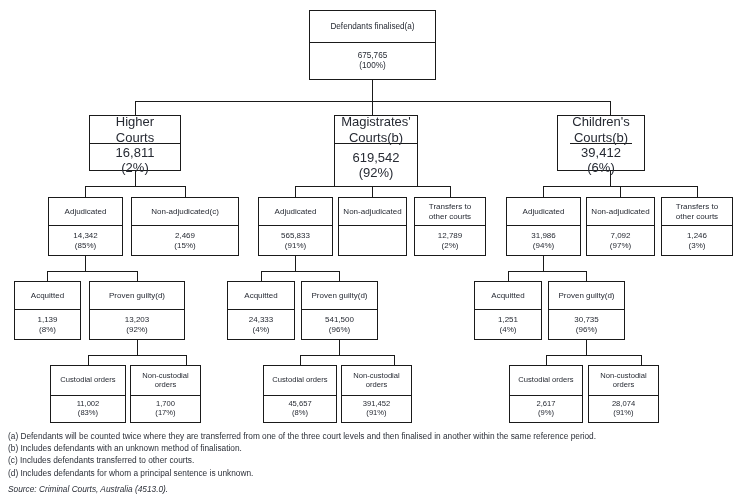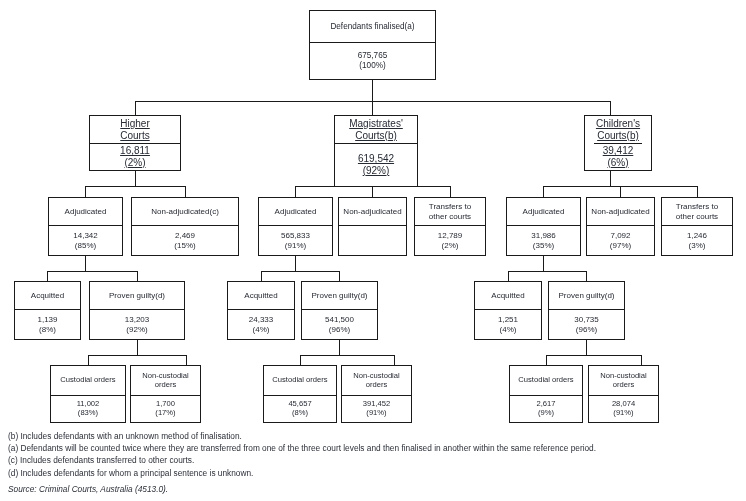--- a/index.html
+++ b/index.html
@@ -47,21 +47,21 @@
     text-align: center;
     line-height: 1.18;
     padding: 1px 2px;
     flex: 1 1 auto;
   }
   .node .title span,
   .node .body span { display: block; }
 
   
   .lvl0 { font-size: 8.2px; }
-  .lvl1 { font-size: 10px; text-decoration: underline; }
+  .lvl1 { font-size: 13px; }
   .lvl2 { font-size: 8.0px; }
   .lvl3 { font-size: 8.0px; }
   .lvl4 { font-size: 7.6px; }
 
   
   .ln {
     position: absolute;
     background: #1a1a1a;
   }
   .vline { width: 1px; }
@@ -175,21 +175,21 @@
         <span>Magistrates'</span>
         <span>Courts(b)</span>
       </div>
     </div>
     <div class="body">
       <span>619,542</span>
       <span>(92%)</span>
     </div>
   </div>
 
-  <div class="node lvl1" style="left:584px; top:115px; width:68px; height:56px;align-items:center;">
+  <div class="node lvl1" style="left:557px; top:115px; width:88px; height:56px;align-items:center;">
     <div class="title" style="height:28px;">
       <div>
         <span>Children's</span>
         <span>Courts(b)</span>
       </div>
     </div>
     <div class="body">
       <span>39,412</span>
       <span>(6%)</span>
     </div>
@@ -243,21 +243,21 @@
       <span>(2%)</span>
     </div>
   </div>
 
   <div class="node lvl2" style="left:506px; top:197px; width:75px; height:59px;">
     <div class="title" style="height:28px;">
       <span>Adjudicated</span>
     </div>
     <div class="body">
       <span>31,986</span>
-      <span>(35%)</span>
+      <span>(94%)</span>
     </div>
   </div>
 
   <div class="node lvl2" style="left:586px; top:197px; width:69px; height:59px;">
     <div class="title" style="height:28px;">
       <span>Non-adjudicated</span>
     </div>
     <div class="body">
       <span>7,092</span>
       <span>(97%)</span>
@@ -400,21 +400,21 @@
         <span>orders</span>
       </div>
     </div>
     <div class="body">
       <span>28,074</span>
       <span>(91%)</span>
     </div>
   </div>
 
   <div class="notes">
+    <div>(a) Defendants will be counted twice where they are transferred from one of the three court levels and then finalised in another within the same reference period.</div>
     <div>(b) Includes defendants with an unknown method of finalisation.</div>
-    <div>(a) Defendants will be counted twice where they are transferred from one of the three court levels and then finalised in another within the same reference period.</div>
     <div>(c) Includes defendants transferred to other courts.</div>
     <div>(d) Includes defendants for whom a principal sentence is unknown.</div>
   </div>
 
   <div class="source">Source: Criminal Courts, Australia (4513.0).</div>
 
 </div>
 
 </body></html>

